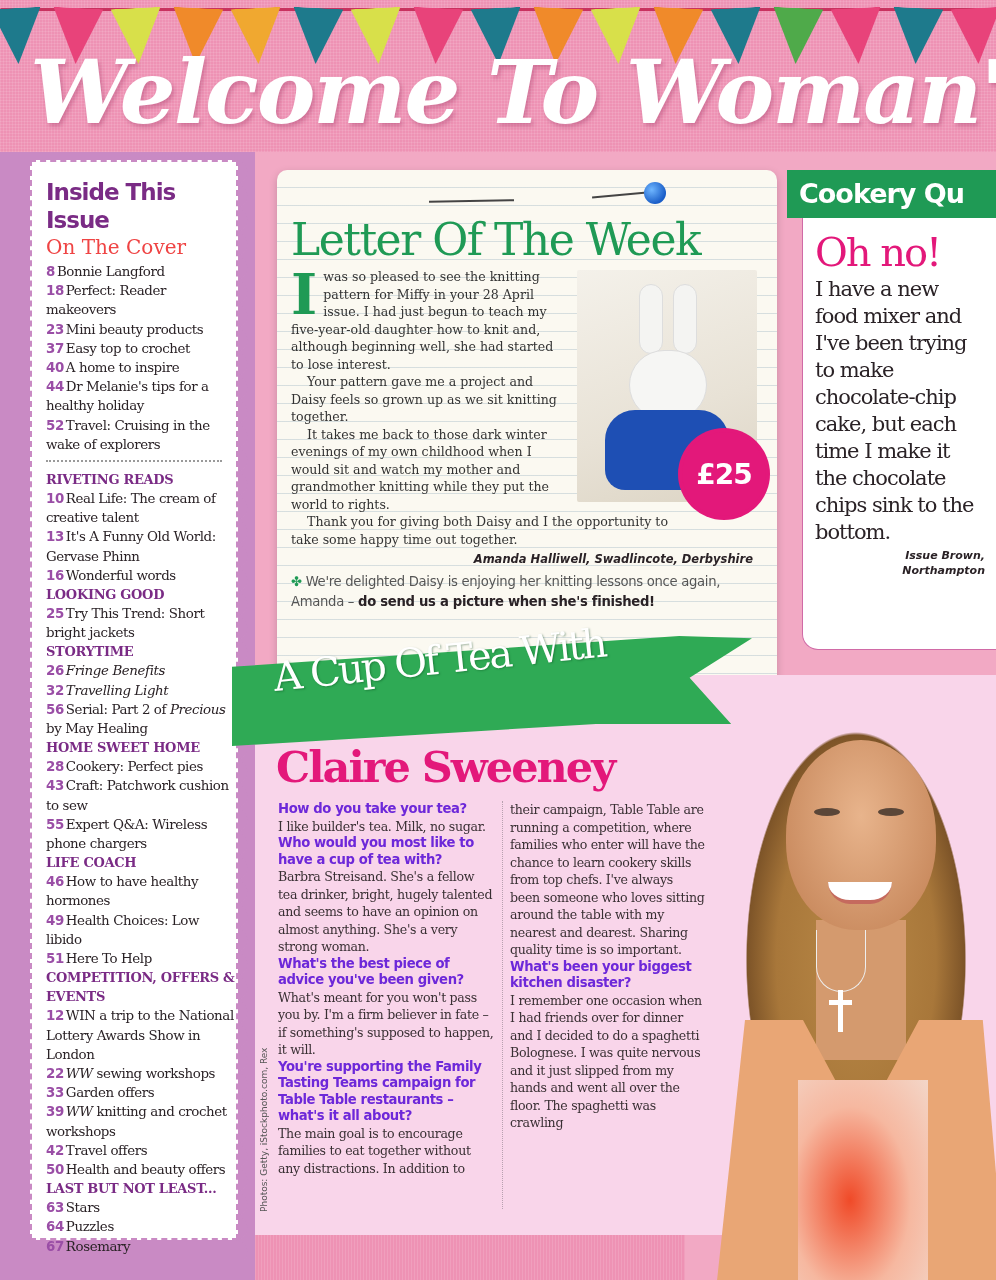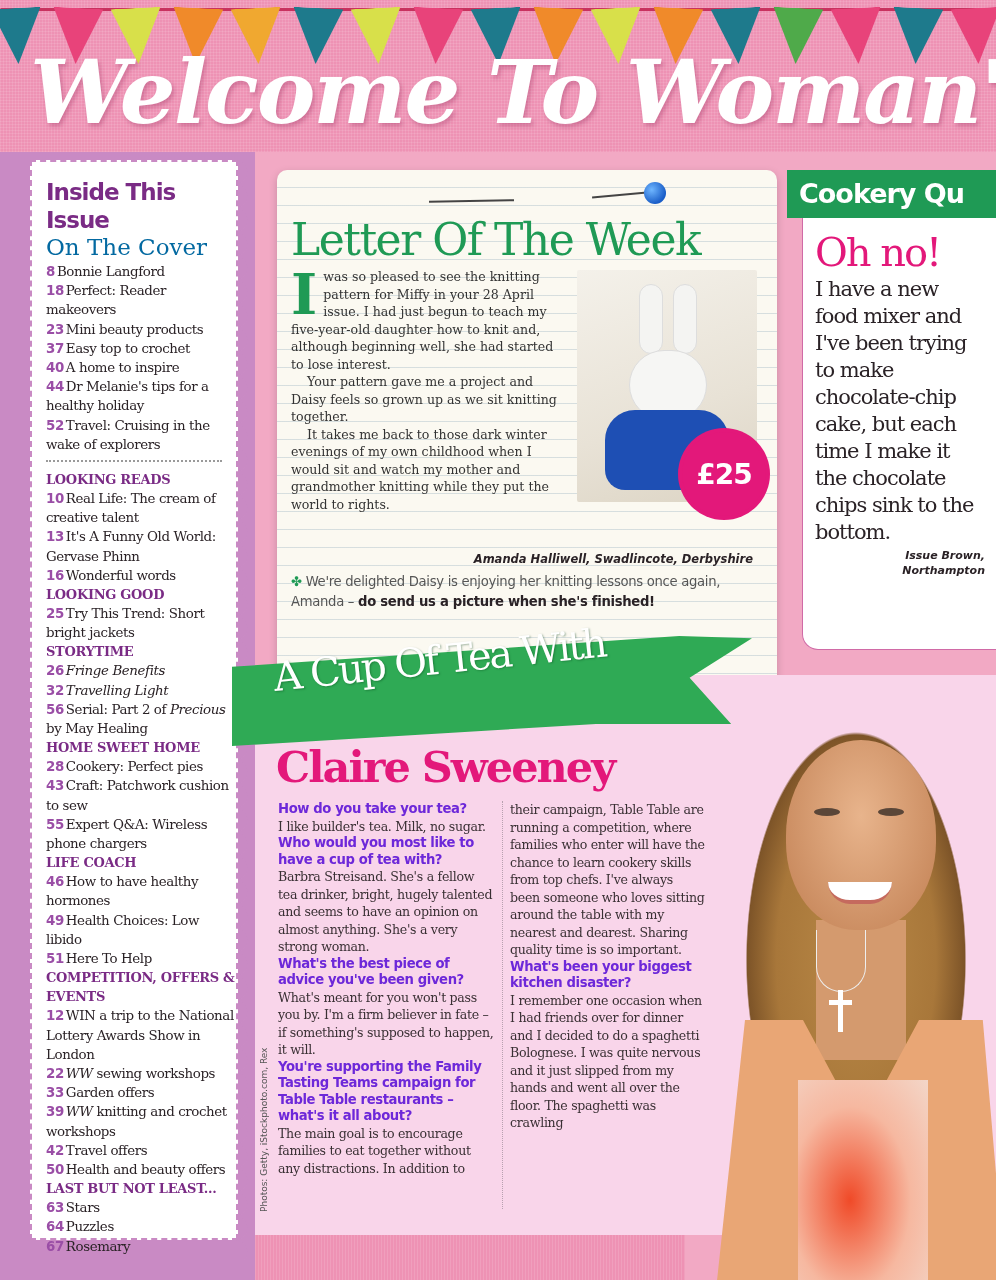--- a/index.html
+++ b/index.html
@@ -46,21 +46,21 @@
     padding: 16px 0 0 14px;
   }
   .scallop {
     position: absolute; left: 236px; top: 160px; width: 26px; height: 1100px;
     background: radial-gradient(circle at 0 50%, #c98ac4 11px, transparent 12px) 0 0 / 26px 24px repeat-y;
   }
   .toc-title {
     font-family: "DejaVu Sans", sans-serif; font-weight: bold; font-size: 23px;
     color: #7a2b85; letter-spacing: -1px; line-height: 28px;
   }
-  .toc-subtitle { font-size: 23px; color: #0369a1; line-height: 26px; margin-bottom: 2px; }
+  .toc-subtitle { font-size: 20px; color: #ef4444; line-height: 26px; margin-bottom: 2px; }
   .toc-list { list-style: none; }
   .toc-item { font-size: 13.4px; line-height: 19.2px; letter-spacing: -0.4px; }
   .toc-page { font-family: "DejaVu Sans", sans-serif; font-weight: bold; color: #9a4ea6; margin-right: 2px; }
   .toc-section-head {
     font-family: "DejaVu Serif", serif; font-weight: bold; font-size: 13px;
     color: #7a2b85; line-height: 19px; letter-spacing: -0.3px;
   }
   .toc-divider { border-top: 2px dotted #9a9a9a; margin: 6px 14px 8px 0; }
   .ital { font-style: italic; }
   
@@ -222,21 +222,21 @@
       <li class="toc-item"><span class="toc-page">8</span><span>Bonnie Langford</span></li>
       <li class="toc-item"><span class="toc-page">18</span><span>Perfect: Reader makeovers</span></li>
       <li class="toc-item"><span class="toc-page">23</span><span>Mini beauty products</span></li>
       <li class="toc-item"><span class="toc-page">37</span><span>Easy top to crochet</span></li>
       <li class="toc-item"><span class="toc-page">40</span><span>A home to inspire</span></li>
       <li class="toc-item"><span class="toc-page">44</span><span>Dr Melanie's tips for a healthy holiday</span></li>
       <li class="toc-item"><span class="toc-page">52</span><span>Travel: Cruising in the wake of explorers</span></li>
     </ul>
   <div class="toc-divider"></div>
   <div id="toc-sections">
-      <div class="toc-section-head">LOOKING READS</div>
+      <div class="toc-section-head">RIVETING READS</div>
       <ul class="toc-list">
         <li class="toc-item"><span class="toc-page">10</span><span>Real Life: The cream of creative talent</span></li>
         <li class="toc-item"><span class="toc-page">13</span><span>It's A Funny Old World: Gervase Phinn</span></li>
         <li class="toc-item"><span class="toc-page">16</span><span>Wonderful words</span></li>
       </ul>
       <div class="toc-section-head">LOOKING GOOD</div>
       <ul class="toc-list">
         <li class="toc-item"><span class="toc-page">25</span><span>Try This Trend: Short bright jackets</span></li>
       </ul>
       <div class="toc-section-head">STORYTIME</div>
@@ -278,20 +278,21 @@
 <div class="letter-card">
   <div class="pin-needle-left"></div>
   <div class="pin-needle-right"></div>
   <div class="pin-head"></div>
   <div class="letter-title">Letter Of The Week</div>
   <div class="letter-body">
     <span class="dropcap">I</span>
     <p class="letter-p1">was so pleased to see the knitting pattern for Miffy in your 28 April issue. I had just begun to teach my five-year-old daughter how to knit and, although beginning well, she had started to lose interest.</p>
     <p class="letter-p">Your pattern gave me a project and Daisy feels so grown up as we sit knitting together.</p>
     <p class="letter-p">It takes me back to those dark winter evenings of my own childhood when I would sit and watch my mother and grandmother knitting while they put the world to rights.</p>
+    <p class="letter-p wide">Thank you for giving both Daisy and I the opportunity to take some happy time out together.</p>
   </div>
   <div class="letter-photo">
     <div class="bunny-ear" style="left:62px;top:14px;"></div>
     <div class="bunny-ear" style="left:96px;top:14px;"></div>
     <div class="bunny-head"></div>
     <div class="bunny-body"></div>
   </div>
   <div class="price-badge">£25</div>
   <div class="letter-signature">Amanda Halliwell, Swadlincote, Derbyshire</div>
   <div class="letter-reply">

